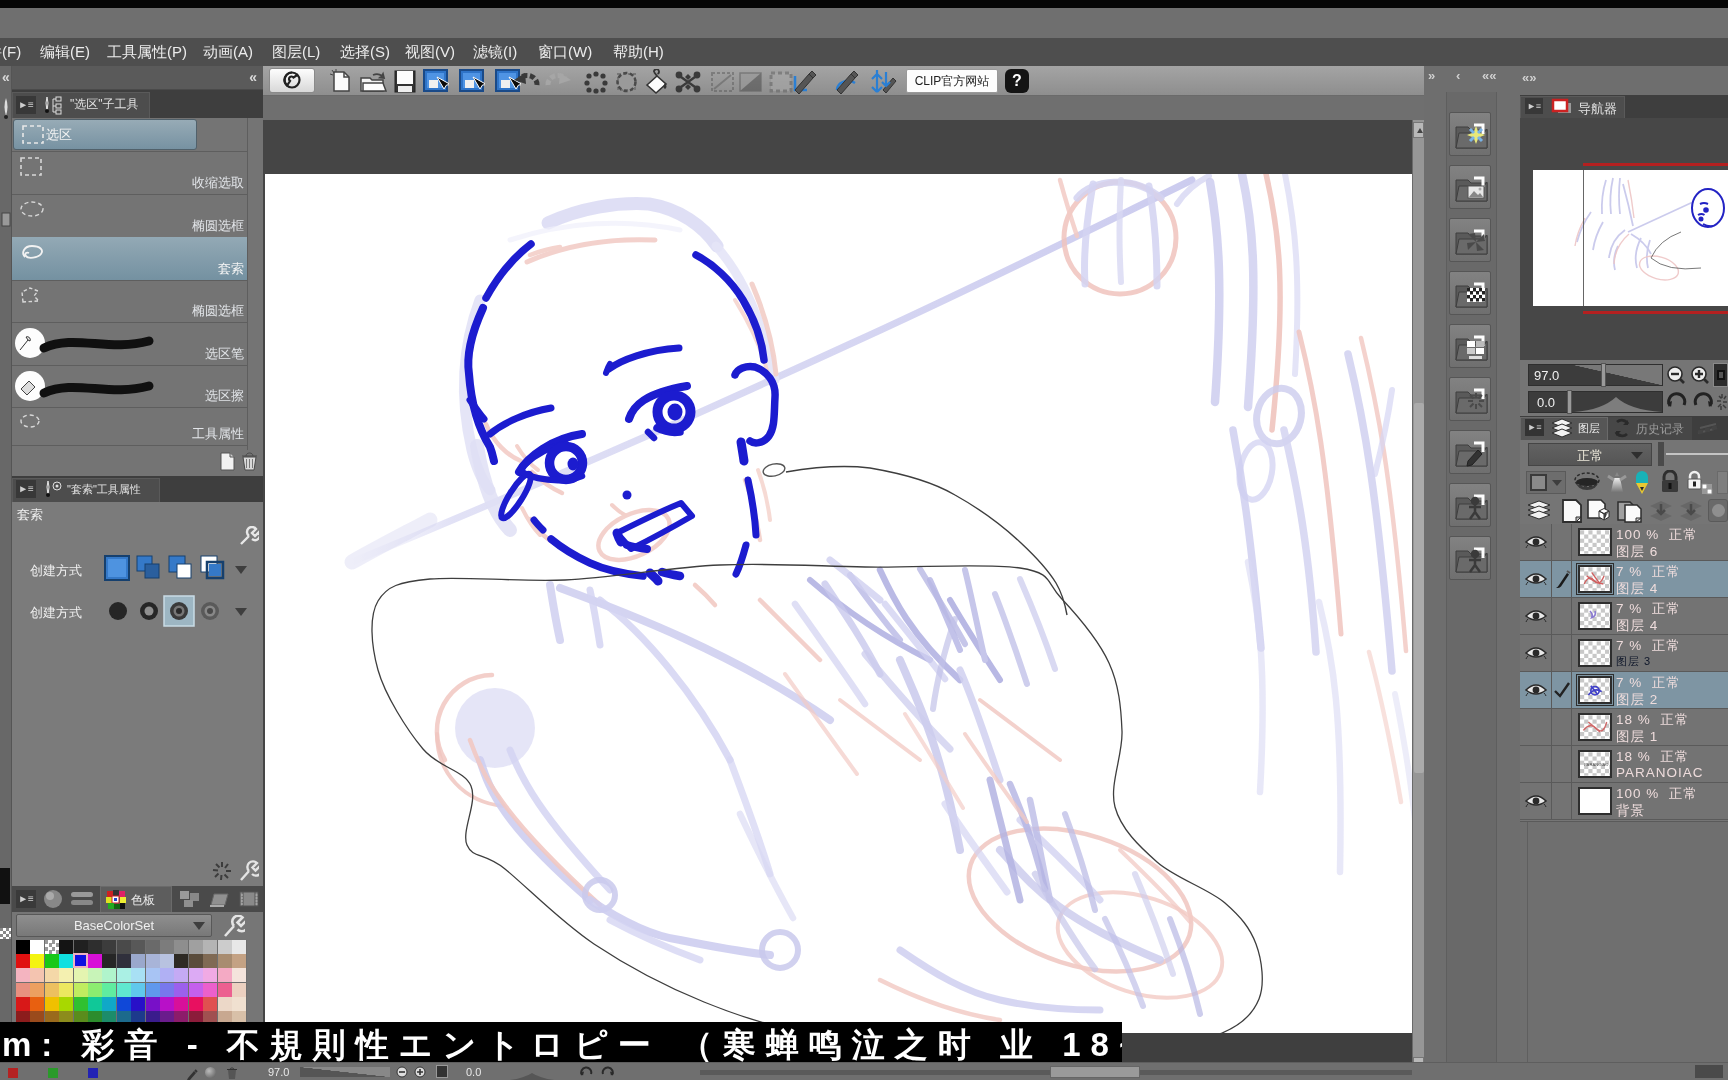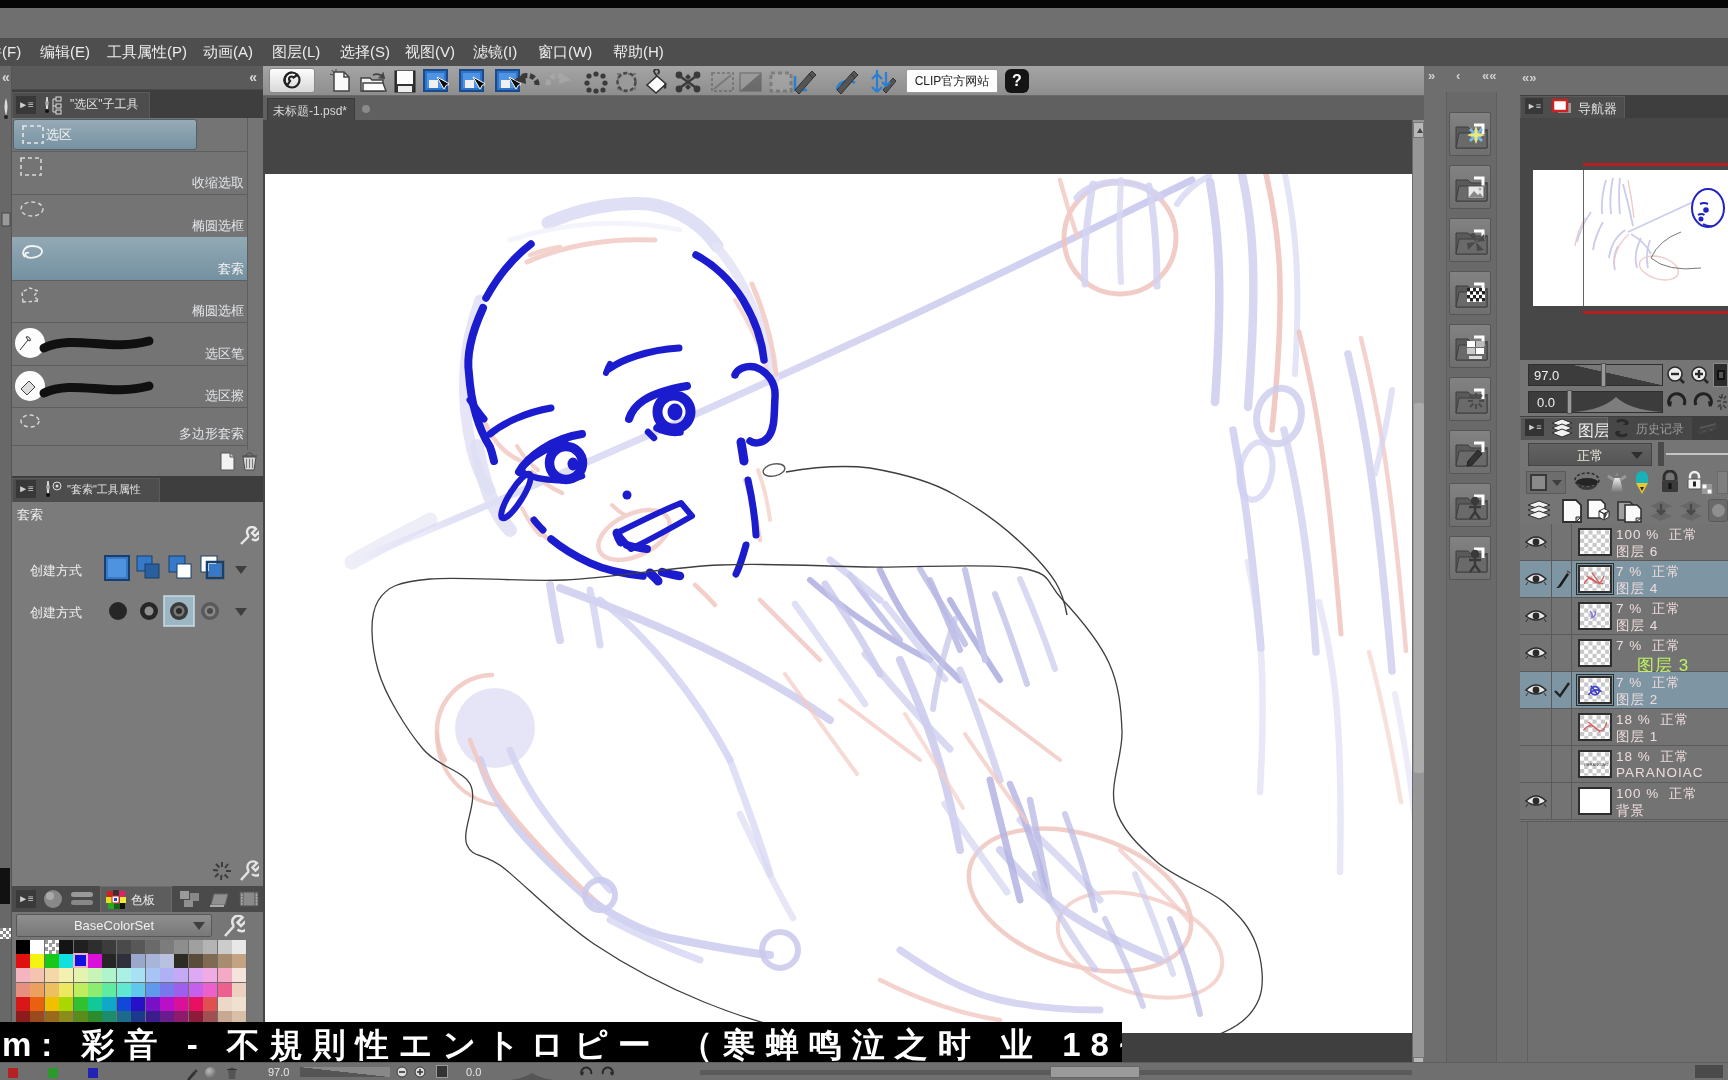--- a/index.html
+++ b/index.html
@@ -97,21 +97,21 @@
 <div class="abs" style="left:2px;top:251px;width:230px;height:34px;"><svg width="230" height="34">
             <ellipse cx="16" cy="17" rx="15" ry="15" fill="#fdfdfd"></ellipse>
             <path d="M7 20 l8 -8 6 6 -8 8 z" stroke="#444" fill="#ddd"></path>
             <path d="M30 24 C60 10 95 28 135 17" stroke="#101010" stroke-width="9" fill="none" stroke-linecap="round"></path>
           </svg></div>
 <div class="abs" style="left:0;top:269px;width:232px;text-align:right;font-size:13px;color:#e2e5e9;">选区擦</div>
 <div class="abs" style="left:0;top:289px;width:235px;height:1px;background:#5e5e5e;"></div>
 <div class="abs" style="left:6px;top:293px;"><svg width="26" height="20">
             <ellipse cx="12" cy="10" rx="9" ry="6" fill="none" stroke="#d8d8d8" stroke-width="1.4" stroke-dasharray="4 3"></ellipse>
           </svg></div>
-<div class="abs" style="left:0;top:307px;width:232px;text-align:right;font-size:13px;color:#e2e5e9;">多边形套索</div>
+<div class="abs" style="left:0;top:307px;width:232px;text-align:right;font-size:13px;color:#e2e5e9;">工具属性</div>
 <div class="abs" style="left:0;top:327px;width:235px;height:1px;background:#5e5e5e;"></div>
 <div class="abs" style="left:235px;top:0;width:1px;height:332px;background:#5e5e5e;"></div>
       </div>
 
   <div class="abs" style="left:0;top:384px;width:251px;height:26px;background:#747474;">
     <div class="abs" style="right:28px;top:2px;width:16px;height:19px;">
       <svg width="16" height="19">
             <path d="M2 1 h9 l4 4 v13 h-13 z" fill="#f2f2f2" stroke="#555"></path>
             <path d="M11 1 l0 4 4 0" fill="#cfcfcf" stroke="#555"></path>
           </svg>
@@ -474,24 +474,20 @@
       <div class="abs" style="left:606px;top:2px;width:30px;height:27px;"><svg width="30" height="27">
           <path d="M8 2 v22 M8 6 l-5 5 m5 -5 l5 5 M8 24 l-5 -5 m5 5 l5 -5" stroke="#2a7fd4" stroke-width="2.2" fill="none"></path>
           <path d="M14 22 L24 10 l3 3 -10 12 z" fill="#555" stroke="#333"></path>
           <path d="M17 4 v14 m-4 -4 l4 4 4 -4" stroke="#2a7fd4" stroke-width="2.2" fill="none"></path>
         </svg></div>
       <div class="abs" style="left:643px;top:3px;width:0;height:0;"></div>
       <div class="abs" style="left:643px;top:3px;width:92px;height:24px;background:#fdfdfd;border:1px solid #999;border-radius:2px;text-align:center;font-size:12px;color:#222;line-height:23px;">CLIP官方网站</div>
       <div class="abs" style="left:742px;top:3px;width:24px;height:24px;border-radius:6px;background:#141414;color:#fff;font-weight:bold;text-align:center;line-height:24px;font-size:16px;">?</div>
     </div>
 
-<div class="abs" style="left:263px;top:96px;width:1174px;height:24px;background:#606060;">
-  <div class="abs" style="left:4px;top:2px;width:88px;height:22px;background:#474747;border:1px solid #3a3a3a;border-bottom:none;color:#d8d8d8;font-size:12px;padding:4px 0 0 5px;">未标题-1.psd*</div>
-  <div class="abs" style="left:99px;top:9px;width:8px;height:8px;border-radius:50%;background:#8a8a8a;"></div>
-</div>
 
 <div class="abs" style="left:263px;top:120px;width:1161px;height:960px;background:#454545;" id="canvasarea">
   <div class="abs" style="left:2px;top:54px;width:1147px;height:859px;background:#ffffff;overflow:hidden;" id="canvas">
         <svg width="1161" height="871" viewBox="0 0 1161 871" style="position:absolute;left:0;top:0;">
 <defs>
 <linearGradient id="diagfade" x1="0" y1="0" x2="1" y2="0">
 <stop offset="0" stop-color="#c9c9ee" stop-opacity="0"></stop>
               <stop offset="0.12" stop-color="#c9c9ee" stop-opacity="0.55"></stop>
               <stop offset="1" stop-color="#c9c9ee" stop-opacity="0.95"></stop>
 </linearGradient>
@@ -865,21 +861,21 @@
     <div class="abs" style="left:5px;top:3px;width:19px;height:17px;background:#333;color:#cfcfcf;font-size:9px;text-align:center;line-height:17px;">►≡</div>
     <div class="abs" style="left:30px;top:2px;width:24px;height:20px;">
       <svg width="24" height="20">
             <g stroke="#2e2e2e" stroke-width="1" fill="#f2f2f2">
               <path d="M12 1 L22 5 12 9 2 5 Z"></path>
               <path d="M12 6 L22 10 12 14 2 10 Z"></path>
               <path d="M12 11 L22 15 12 19 2 15 Z"></path>
             </g>
           </svg>
     </div>
-    <div class="abs" style="left:58px;top:5px;font-size:16px;color:#ececec;">图层</div>
+    <div class="abs" style="left:58px;top:5px;font-size:11px;color:#ececec;">图层</div>
     <div class="abs" style="left:88px;top:1px;width:84px;height:23px;background:#474747;"></div>
     <div class="abs" style="left:91px;top:2px;width:22px;height:20px;">
       <svg width="22" height="20">
             <path d="M6 4 a7 7 0 0 1 11 2 M16 16 a7 7 0 0 1 -11 -2" stroke="#2a2a2a" stroke-width="2.8" fill="none"></path>
             <path d="M17 2 v5 h-5 z" fill="#2a2a2a"></path>
             <path d="M5 18 v-5 h5 z" fill="#2a2a2a"></path>
           </svg>
     </div>
     <div class="abs" style="left:116px;top:5px;font-size:12px;color:#9c9c9c;">历史记录</div>
     <div class="abs" style="left:176px;top:3px;width:24px;height:18px;">
@@ -1136,21 +1132,21 @@
               <rect x="0" y="20" width="5" height="5" fill="#c8c8c8"></rect>
               <rect x="10" y="20" width="5" height="5" fill="#c8c8c8"></rect>
               <rect x="20" y="20" width="5" height="5" fill="#c8c8c8"></rect>
               <rect x="30" y="20" width="5" height="5" fill="#c8c8c8"></rect>
               <rect x="5" y="25" width="5" height="3" fill="#c8c8c8"></rect>
               <rect x="15" y="25" width="5" height="3" fill="#c8c8c8"></rect>
               <rect x="25" y="25" width="5" height="3" fill="#c8c8c8"></rect>
               <rect x="35" y="25" width="1" height="3" fill="#c8c8c8"></rect>
             </svg></div>
           <div class="abs" style="left:96px;top:2px;font-size:13.5px;color:#eedcdc;letter-spacing:1px;">7 %&nbsp; 正常</div>
-          <div class="abs" style="left:96px;top:19px;font-size:17px;color:#bef264;letter-spacing:1px;margin-left:21px;">图层 3</div>
+          <div class="abs" style="left:96px;top:19px;font-size:11px;color:#0f172a;letter-spacing:1px;">图层 3</div>
         </div>
         <div class="abs" style="left:0;top:148px;width:208px;height:37px;background:#7e95a3;border-bottom:1px solid #5a5a5a;">
           <div class="abs" style="left:31px;top:0;width:1px;height:37px;background:#5a5a5a;"></div>
           <div class="abs" style="left:51px;top:0;width:1px;height:37px;background:#5a5a5a;"></div>
           <div class="abs" style="left:5px;top:11px;"><svg width="22" height="14">
               <path d="M1 7 Q11 -3 21 7 Q11 15 1 7 Z" fill="#e8e8e8" stroke="#2a2a2a" stroke-width="1.6"></path>
               <circle cx="11" cy="7" r="3.4" fill="#2a2a2a"></circle>
               <path d="M3 10 q-1.5 1.5 -2 3 M19 10 q1.5 1.5 2 3" stroke="#2a2a2a" fill="none"></path>
             </svg></div>
           <div class="abs" style="left:33px;top:9px;"><svg width="18" height="18">

